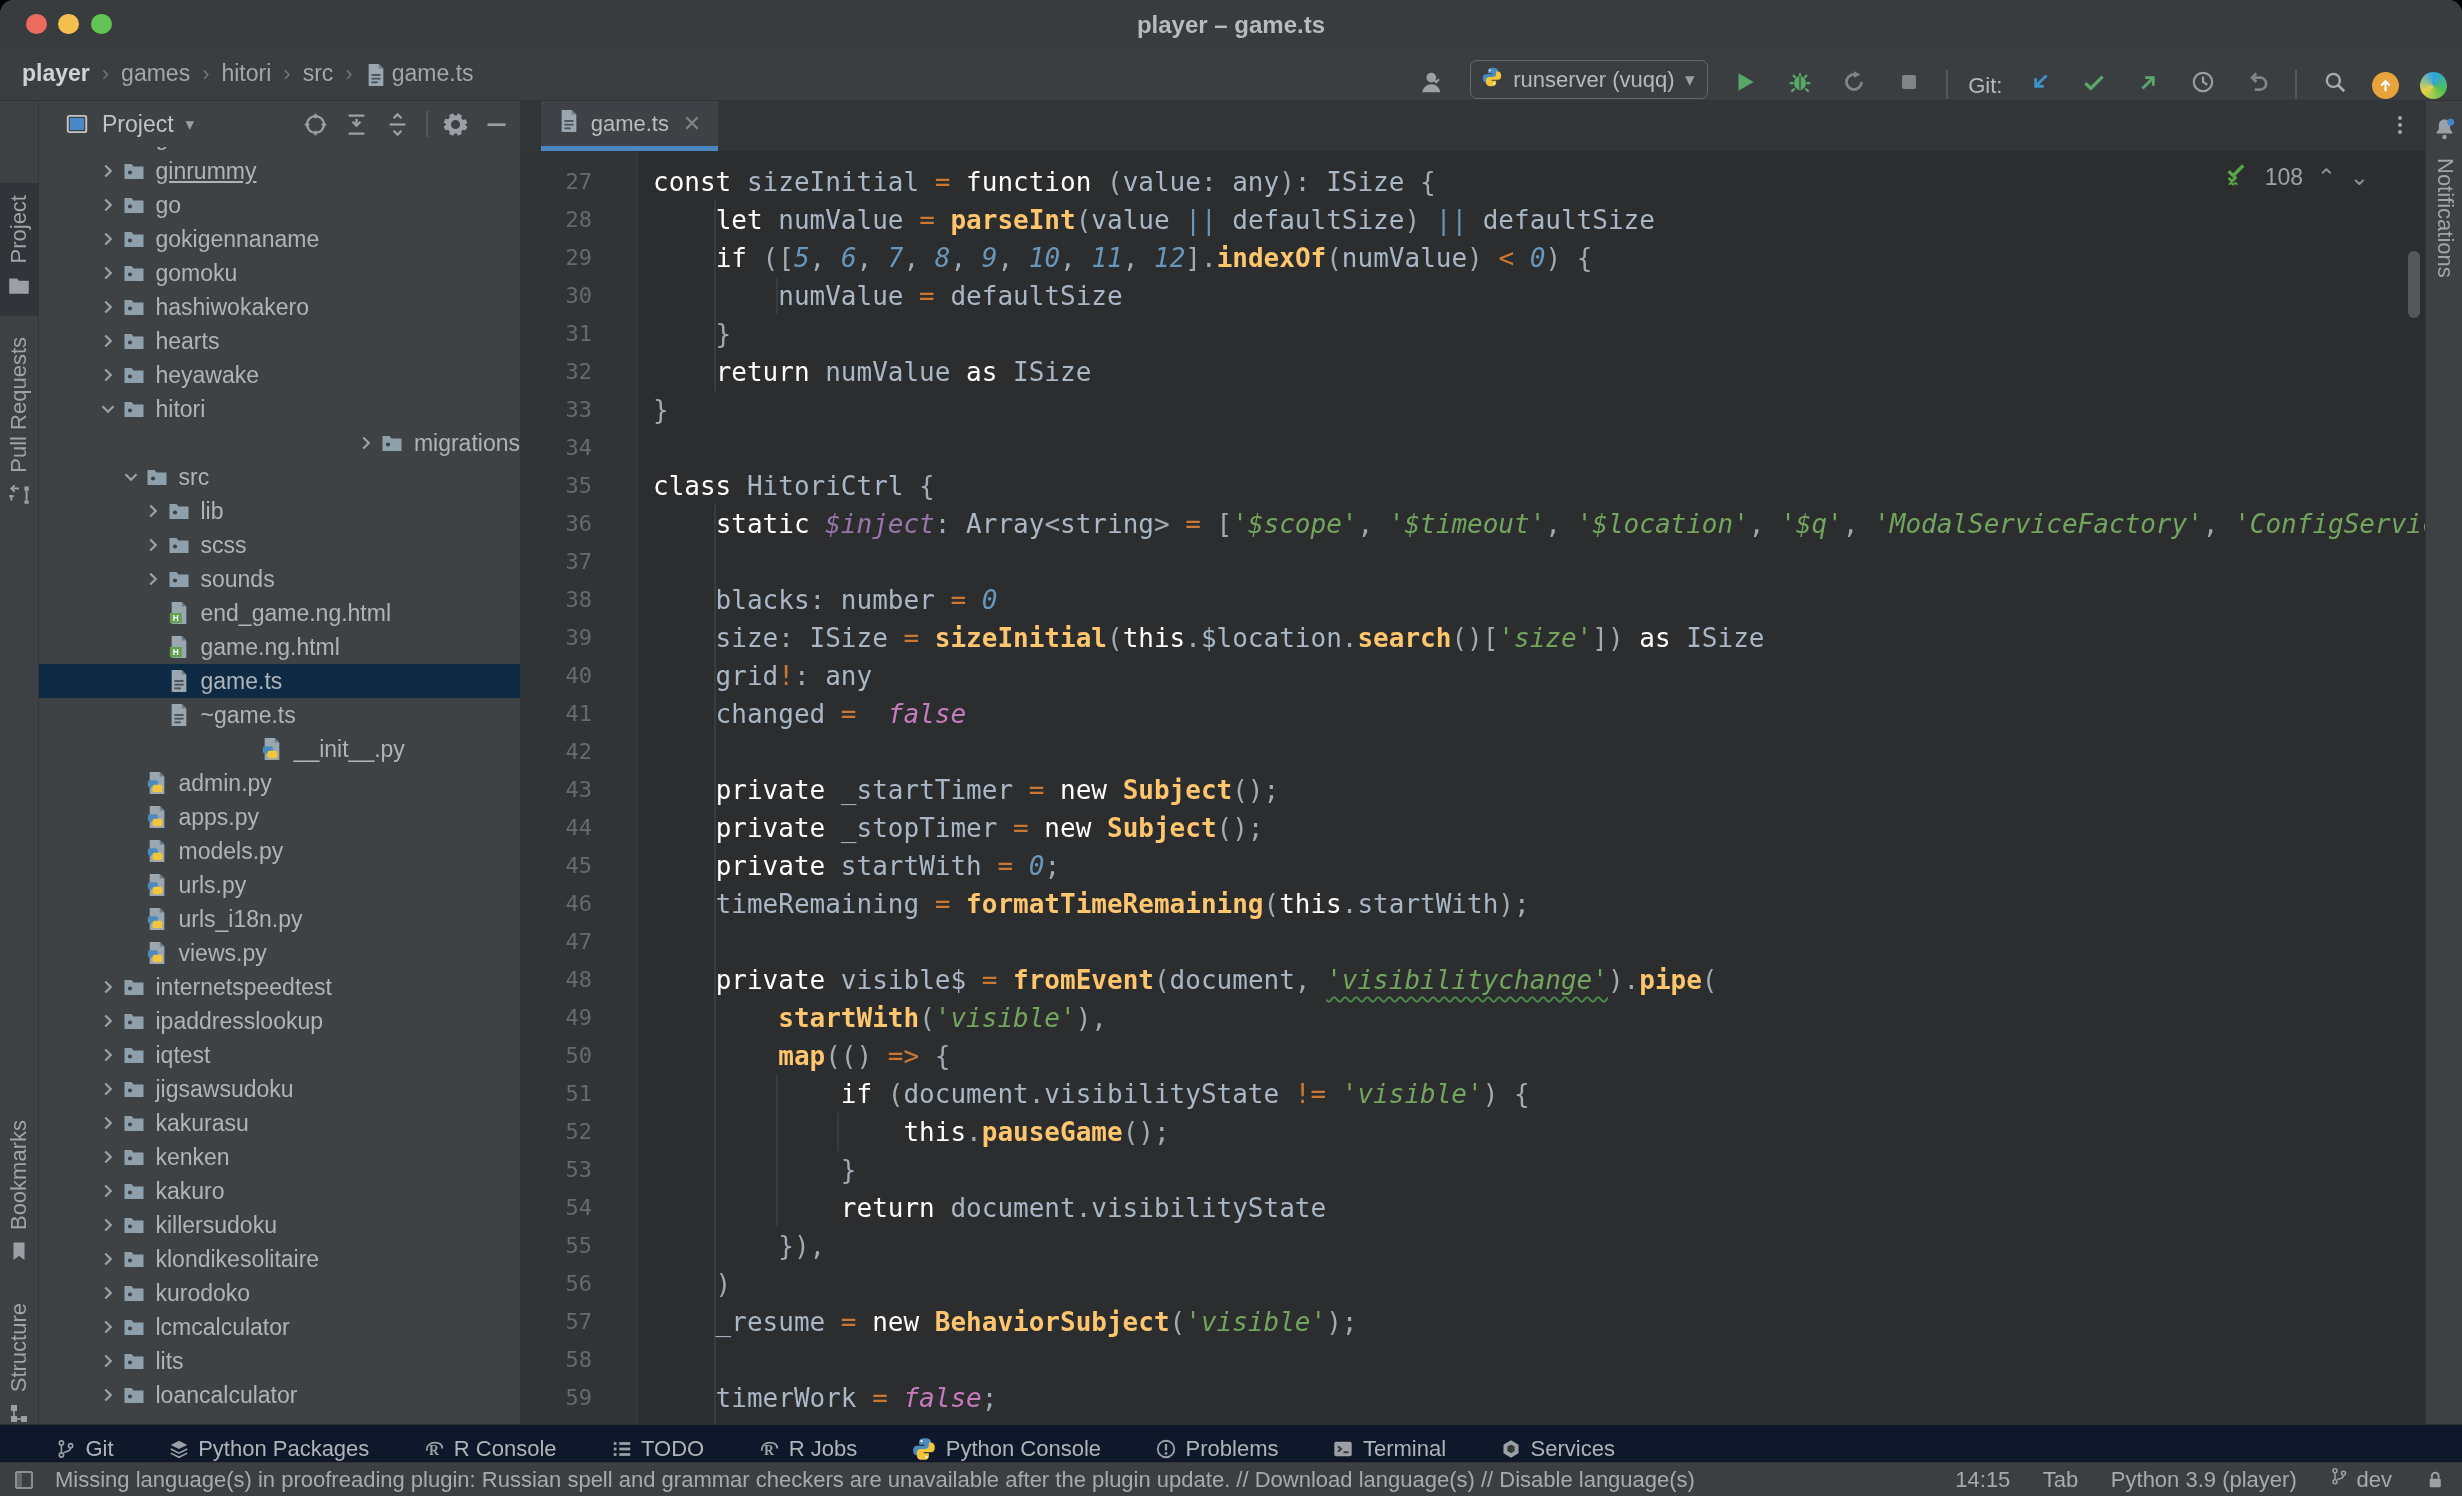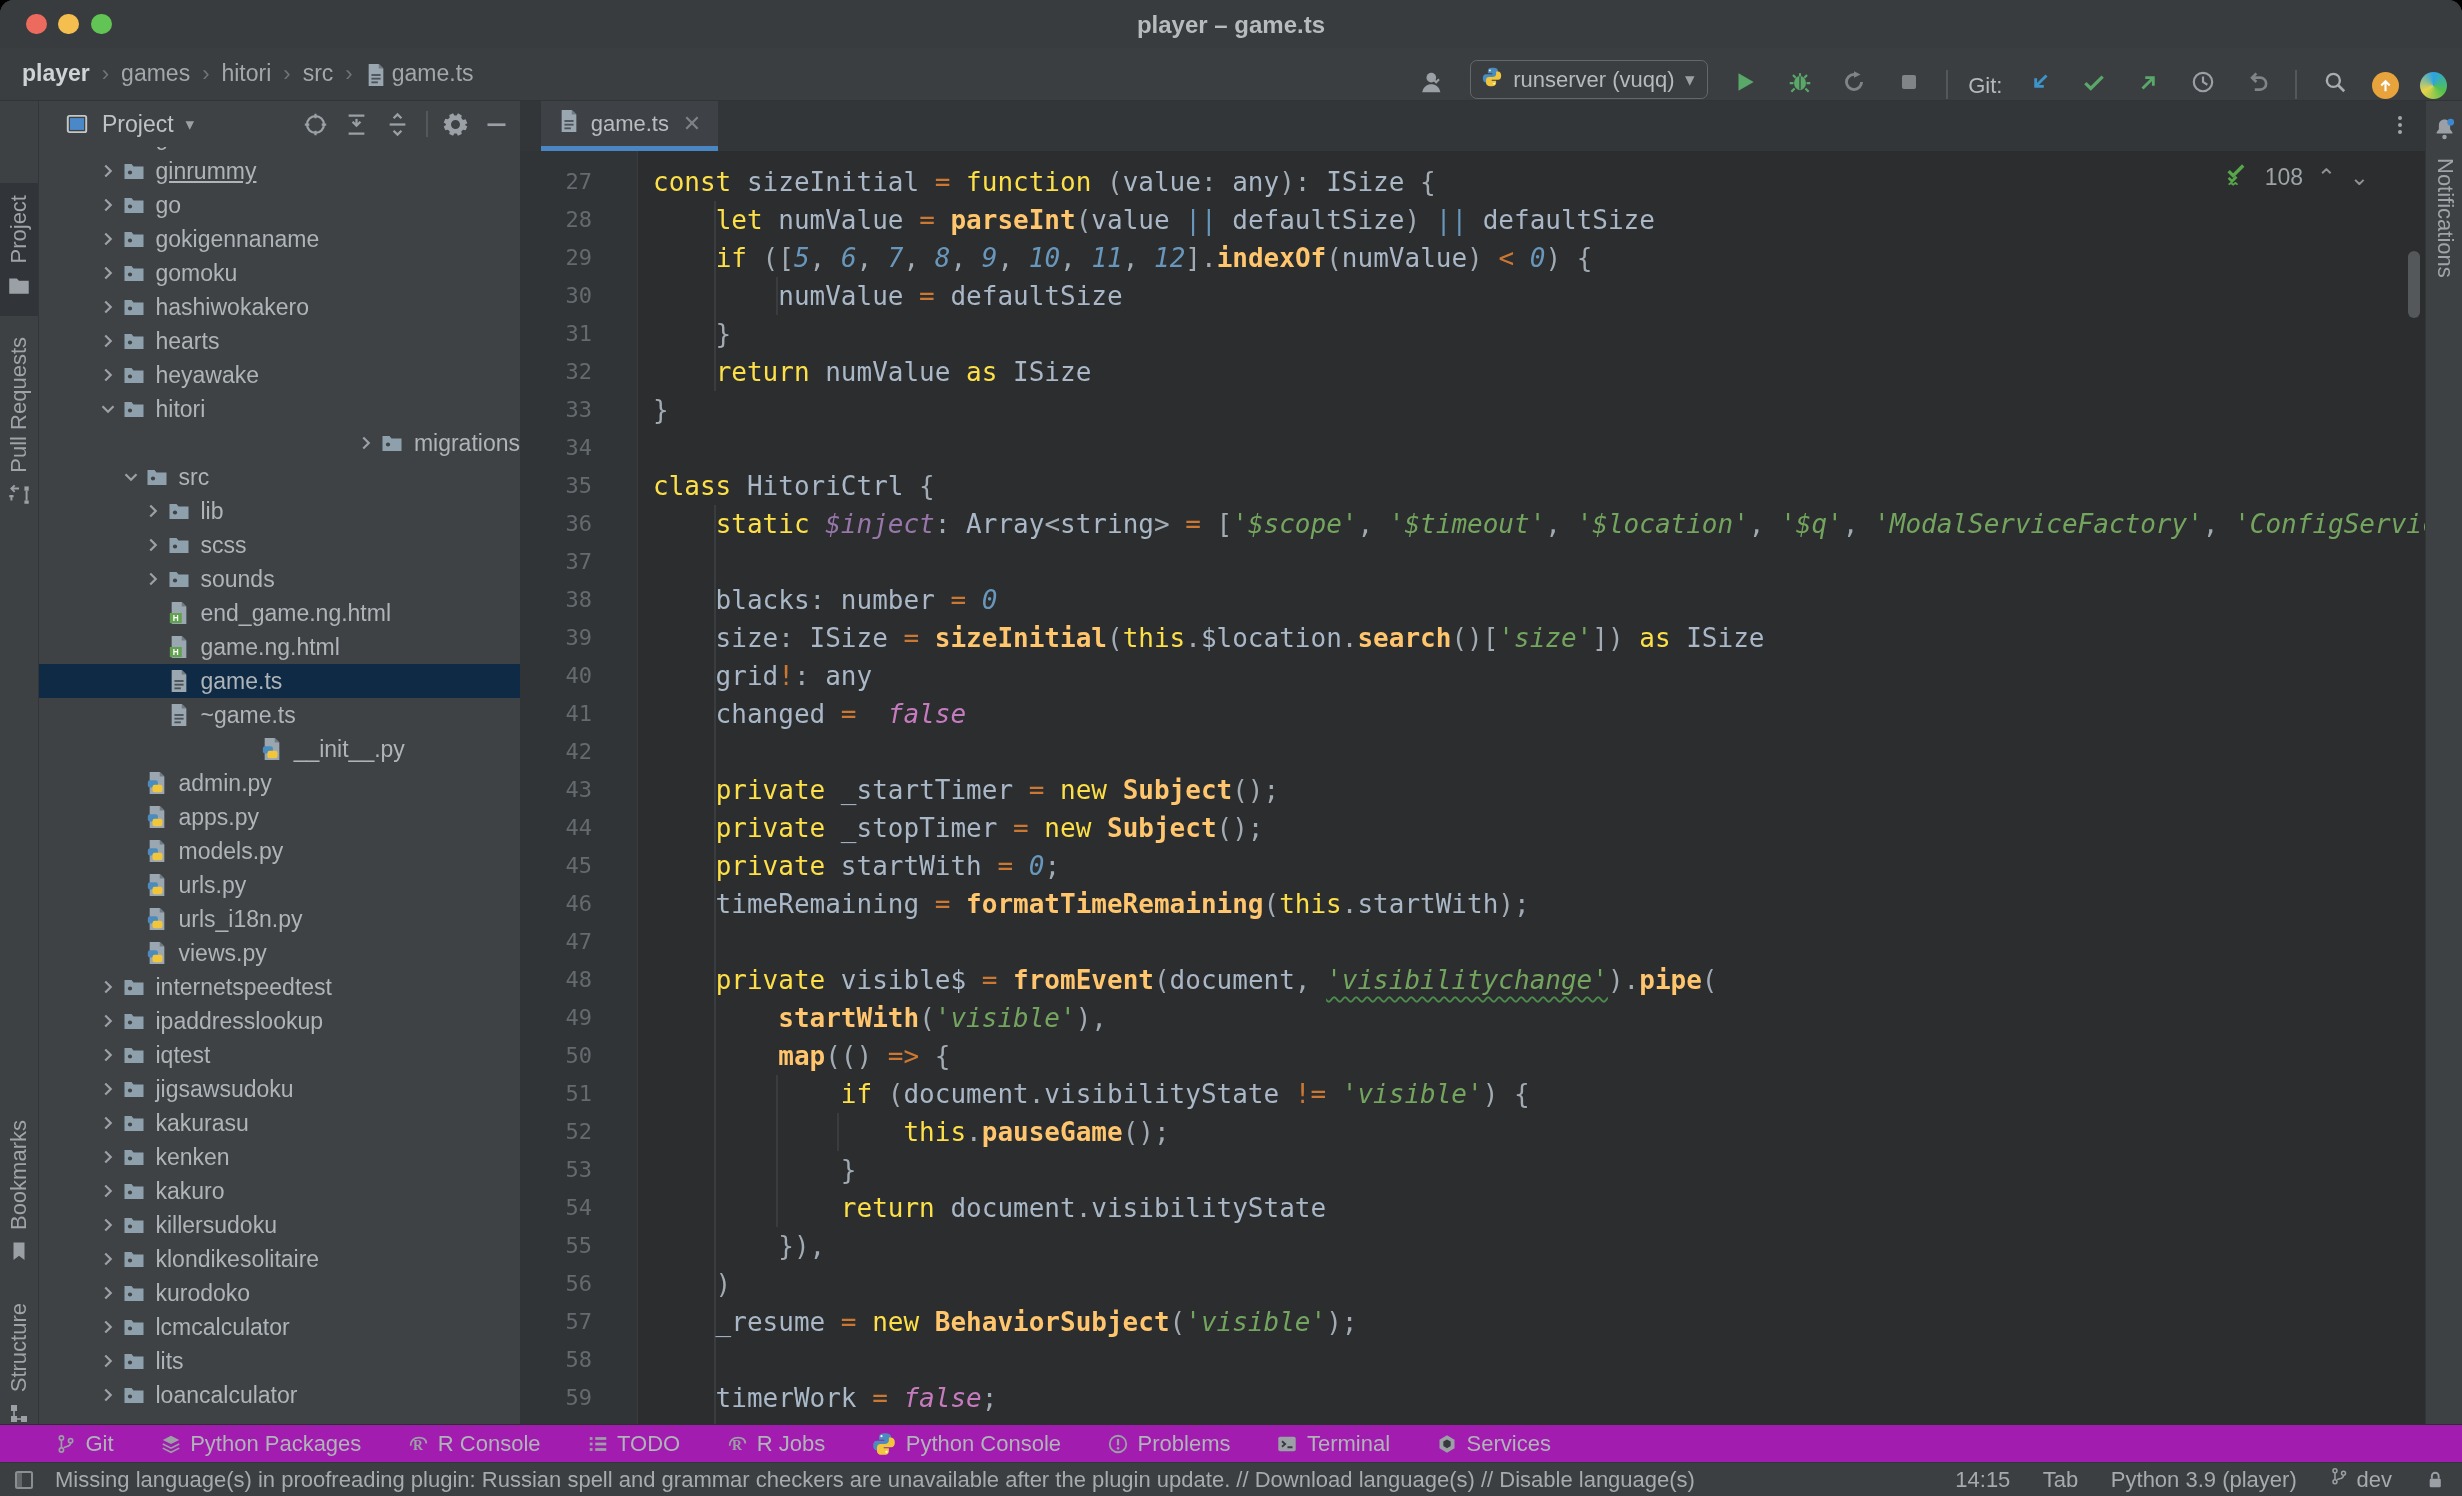--- a/index.html
+++ b/index.html
@@ -53,29 +53,29 @@
   #tab-active { position:absolute; left:21.4px; top:0; height:50px; display:flex; align-items:center; gap:10.3px; padding:0 17px; background:#3E4246; border-bottom:5.1px solid #4A87C2; color:#B9BDC0; font-size:22px; }
   #tab-close { color:#7F8386; font-size:22px; margin-left:3.4px; }
   #tab-kebab { position:absolute; right:8.5px; top:6.8px; width:34px; height:34px; display:flex; align-items:center; justify-content:center; }
   #editor { position:absolute; left:0; top:50px; width:100%; height:1274px; overflow:hidden; }
   #gutter-bg { position:absolute; left:0; top:0; width:118px; height:100%; background:#313437; border-right:1.7px solid #3A3D40; }
   #code { position:absolute; left:0; top:-26px; width:100%; }
   .cl { position:relative; height:38px; line-height:38px; font-family:"DejaVu Sans Mono", monospace; font-size:26px; white-space:pre; }
   .cl .num { position:absolute; left:0; top:0; width:72px; text-align:right; color:#646A6E; font-size:22px; }
   .cl .ctext { position:absolute; left:133px; top:0; }
   .guide { position:absolute; top:0; width:1.7px; height:38px; background:#3A3D40; }
-  .k{color:#fde047;} .f{color:#FFC66D;font-weight:bold;} .s{color:#74A55E;font-style:italic;}
+  .k{color:#ffffff;} .f{color:#FFC66D;font-weight:bold;} .s{color:#74A55E;font-style:italic;}
   .y{color:#74A55E;font-style:italic;text-decoration:underline wavy #4C8B4C 1.7px;text-underline-offset:6.8px;}
   .n{color:#6897BB;font-style:italic;} .b{color:#C57BBE;font-style:italic;}
   .d{color:#A9B7C6;} .p{color:#A2ABB3;} .o{color:#CC7832;} .u{color:#6897BB;} .fl{color:#9876AA;font-style:italic;}
   #inspect { position:absolute; right:56px; top:10.3px; display:flex; align-items:center; gap:13.7px; color:#9EA3A6; font-size:23px; z-index:4; }
   #vscroll { position:absolute; right:5.1px; top:100px; width:12px; height:67px; border-radius:6px; background:#55585A; }
 
   
-  #bottombar { position:absolute; left:0; top:1424px; width:100%; height:38px; background:#a21caf; border-top:1.7px solid #2B2D2F; display:flex; align-items:center; gap:0; padding-left:55px; }
+  #bottombar { position:absolute; left:0; top:1424px; width:100%; height:38px; background:#0f172a; border-top:1.7px solid #2B2D2F; display:flex; align-items:flex-end; gap:8px; padding-left:55px; }
   .btool { display:flex; align-items:center; gap:8.5px; color:#AFB4B8; font-size:22px; margin-right:46px; }
   #statusbar { position:absolute; left:0; top:1462px; width:100%; height:34px; background:#3C3F41; border-top:1.7px solid #333638; display:flex; align-items:center; font-size:22px; color:#A6ABAF; }
   #status-ico { margin:0 19px 0 12px; display:flex; }
   #status-right { margin-left:auto; display:flex; align-items:center; gap:32.5px; margin-right:17px; }
   .sr-item { display:flex; align-items:center; gap:6.8px; }
 </style>
 </head>
 <body>
 
 <div id="win">

